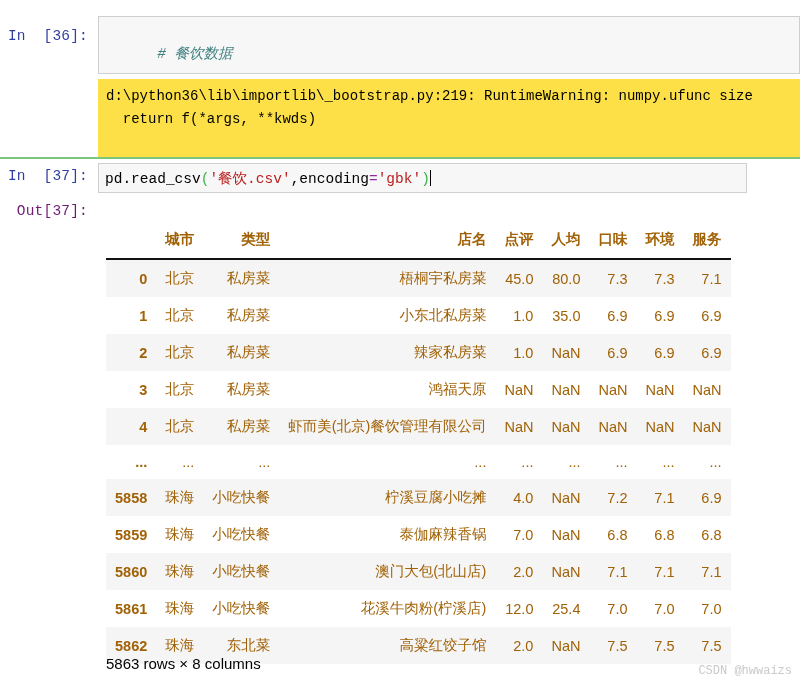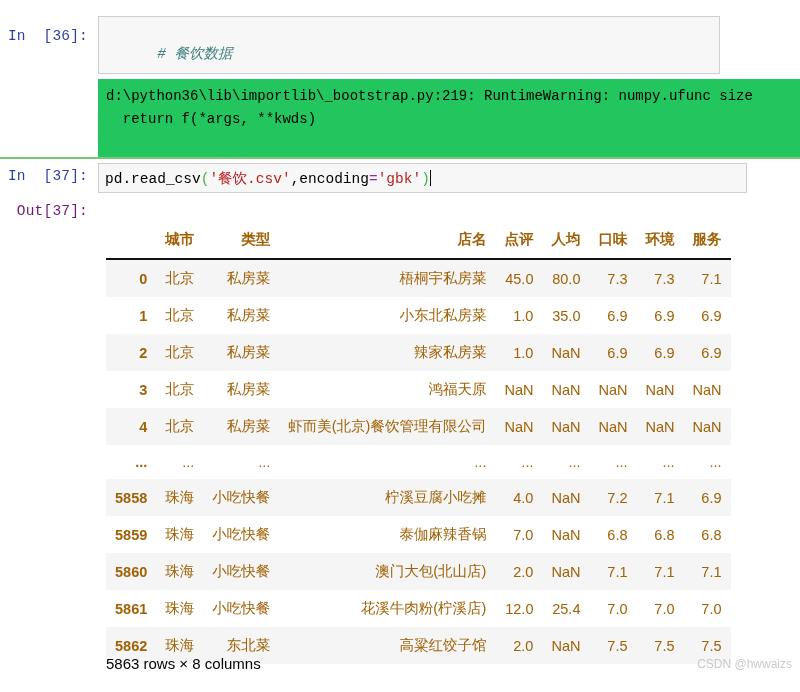--- a/index.html
+++ b/index.html
@@ -63,21 +63,21 @@
     background: #000;
     vertical-align: -3px;
     margin-left: 0px;
   }
 
   
   .warn-area {
     position: absolute;
     left: 98px;
     right: 0;
-    background: #22c55e;
+    background: #fde047;
     box-sizing: border-box;
     padding: 6px 6px 8px 8px;
   }
   .warn-line {
     font-family: "Liberation Mono", "DejaVu Sans Mono", monospace;
     font-size: 14px;
     line-height: 23px;
     white-space: pre;
     color: #000000;
   }
@@ -138,34 +138,34 @@
     font-family: "Liberation Sans", "DejaVu Sans", sans-serif;
     font-size: 15px;
     color: #000000;
     white-space: pre;
   }
 
   
   .watermark {
     position: absolute;
     right: 8px;
-    bottom: 21px;
-    font-family: Liberation Sans, sans-serif;
+    bottom: 14px;
+    font-family: Liberation Mono, monospace;
     font-size: 12px;
     color: #c9c9c9;
     white-space: pre;
   }
 </style>
 </head>
 <body>
 
 <div class="nb-cell" style="top:8px;">
   <div class="prompt prompt-in" style="top:20px;">In  [36]:</div>
 
-  <div class="input-area" style="top:8px; height:58px; width:622px;">
+  <div class="input-area" style="top:8px; height:58px; width:702px;">
     <div class="code-line">
       <span class="tok-comment"># 餐饮数据</span>
     </div>
     <div class="code-line">
       <span class="tok-kw">import</span><span> pandas </span><span class="tok-kw">as</span><span> pd</span>
     </div>
   </div>
 
   <div class="warn-area" style="top:71px; height:79px; width:702px;">
     <div class="warn-line">d:\python36\lib\importlib\_bootstrap.py:219: RuntimeWarning: numpy.ufunc size</div>

